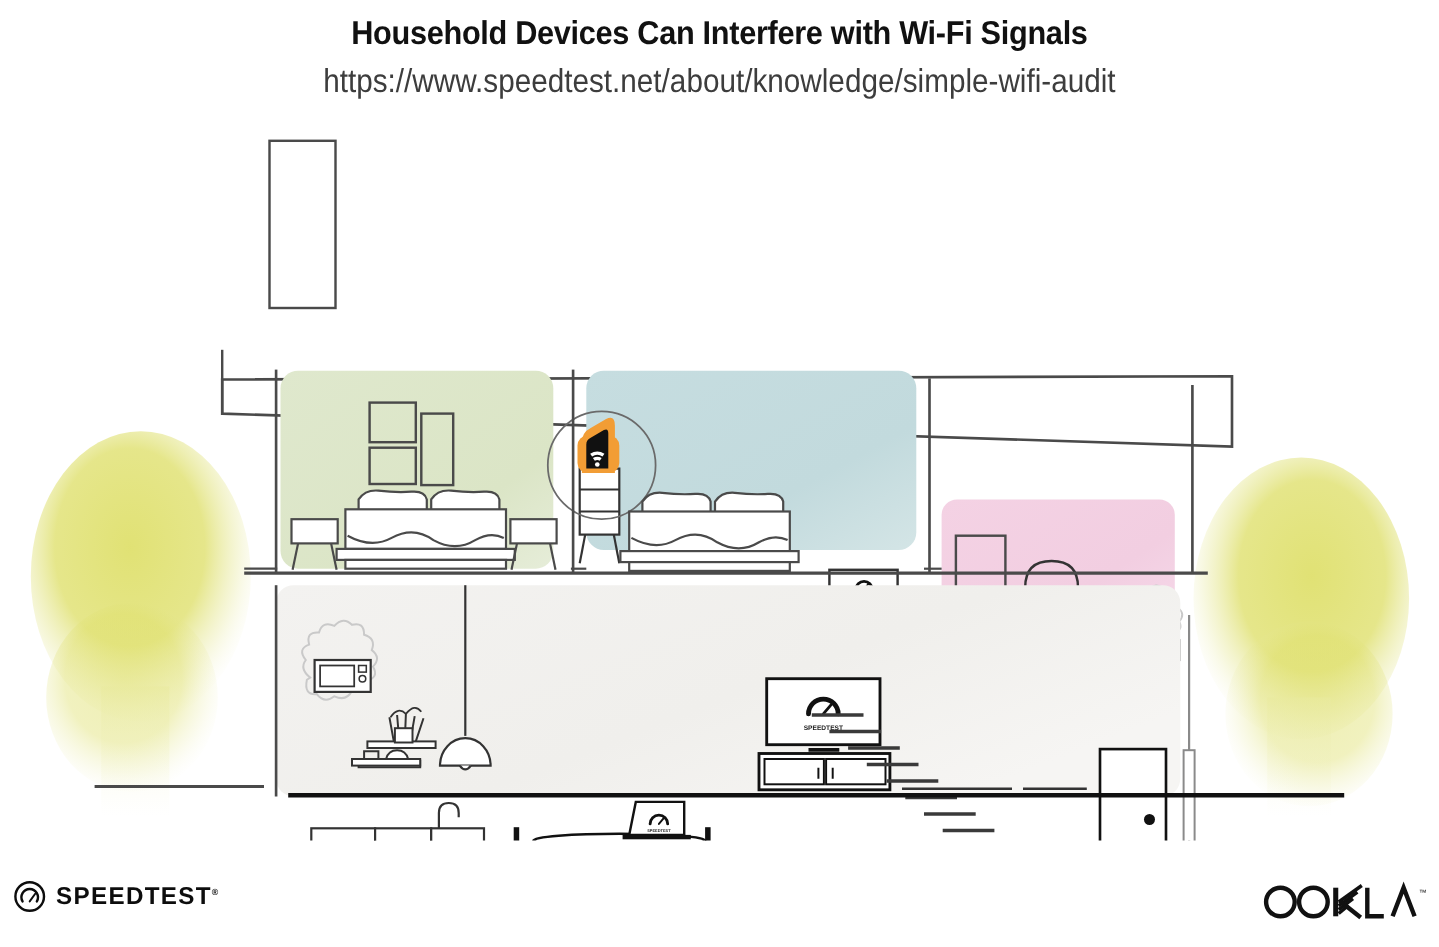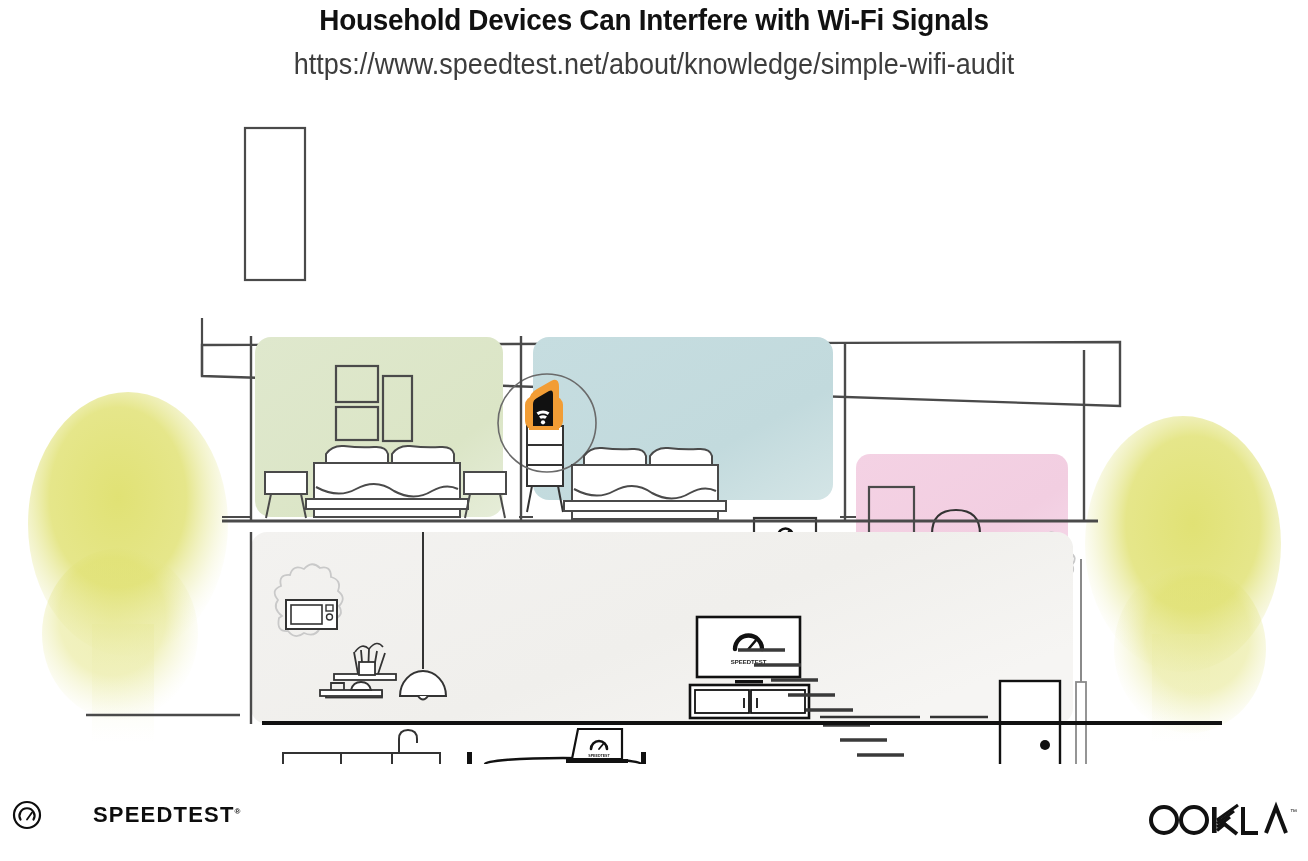--- a/index.html
+++ b/index.html
@@ -18,21 +18,21 @@
   }
 
   
   .header {
     position: absolute;
     top: 0;
     left: 0;
     width: 1308px;
     height: 108px;
     text-align: center;
-    padding-top: 0;
+    padding-top: 11px;
     box-sizing: border-box;
   }
   .title {
     font-family: "Liberation Sans", sans-serif;
     font-weight: bold;
     font-size: 30px;
     letter-spacing: -0.3px;
     color: #111111;
     margin: 0;
     line-height: 1.35;
@@ -74,21 +74,20 @@
     align-items: center;
     gap: 9px;
   }
   .speedtest-word {
     font-family: "Liberation Sans", sans-serif;
     font-weight: bold;
     font-size: 22px;
     letter-spacing: 1.2px;
     color: #0d0d0d;
     line-height: 1;
-    margin-left: 42px;
   }
   .tm {
     font-size: 8px;
     vertical-align: super;
     letter-spacing: 0;
   }
   .ookla-logo {
     position: absolute;
     right: -14px;
     top: 34px;

